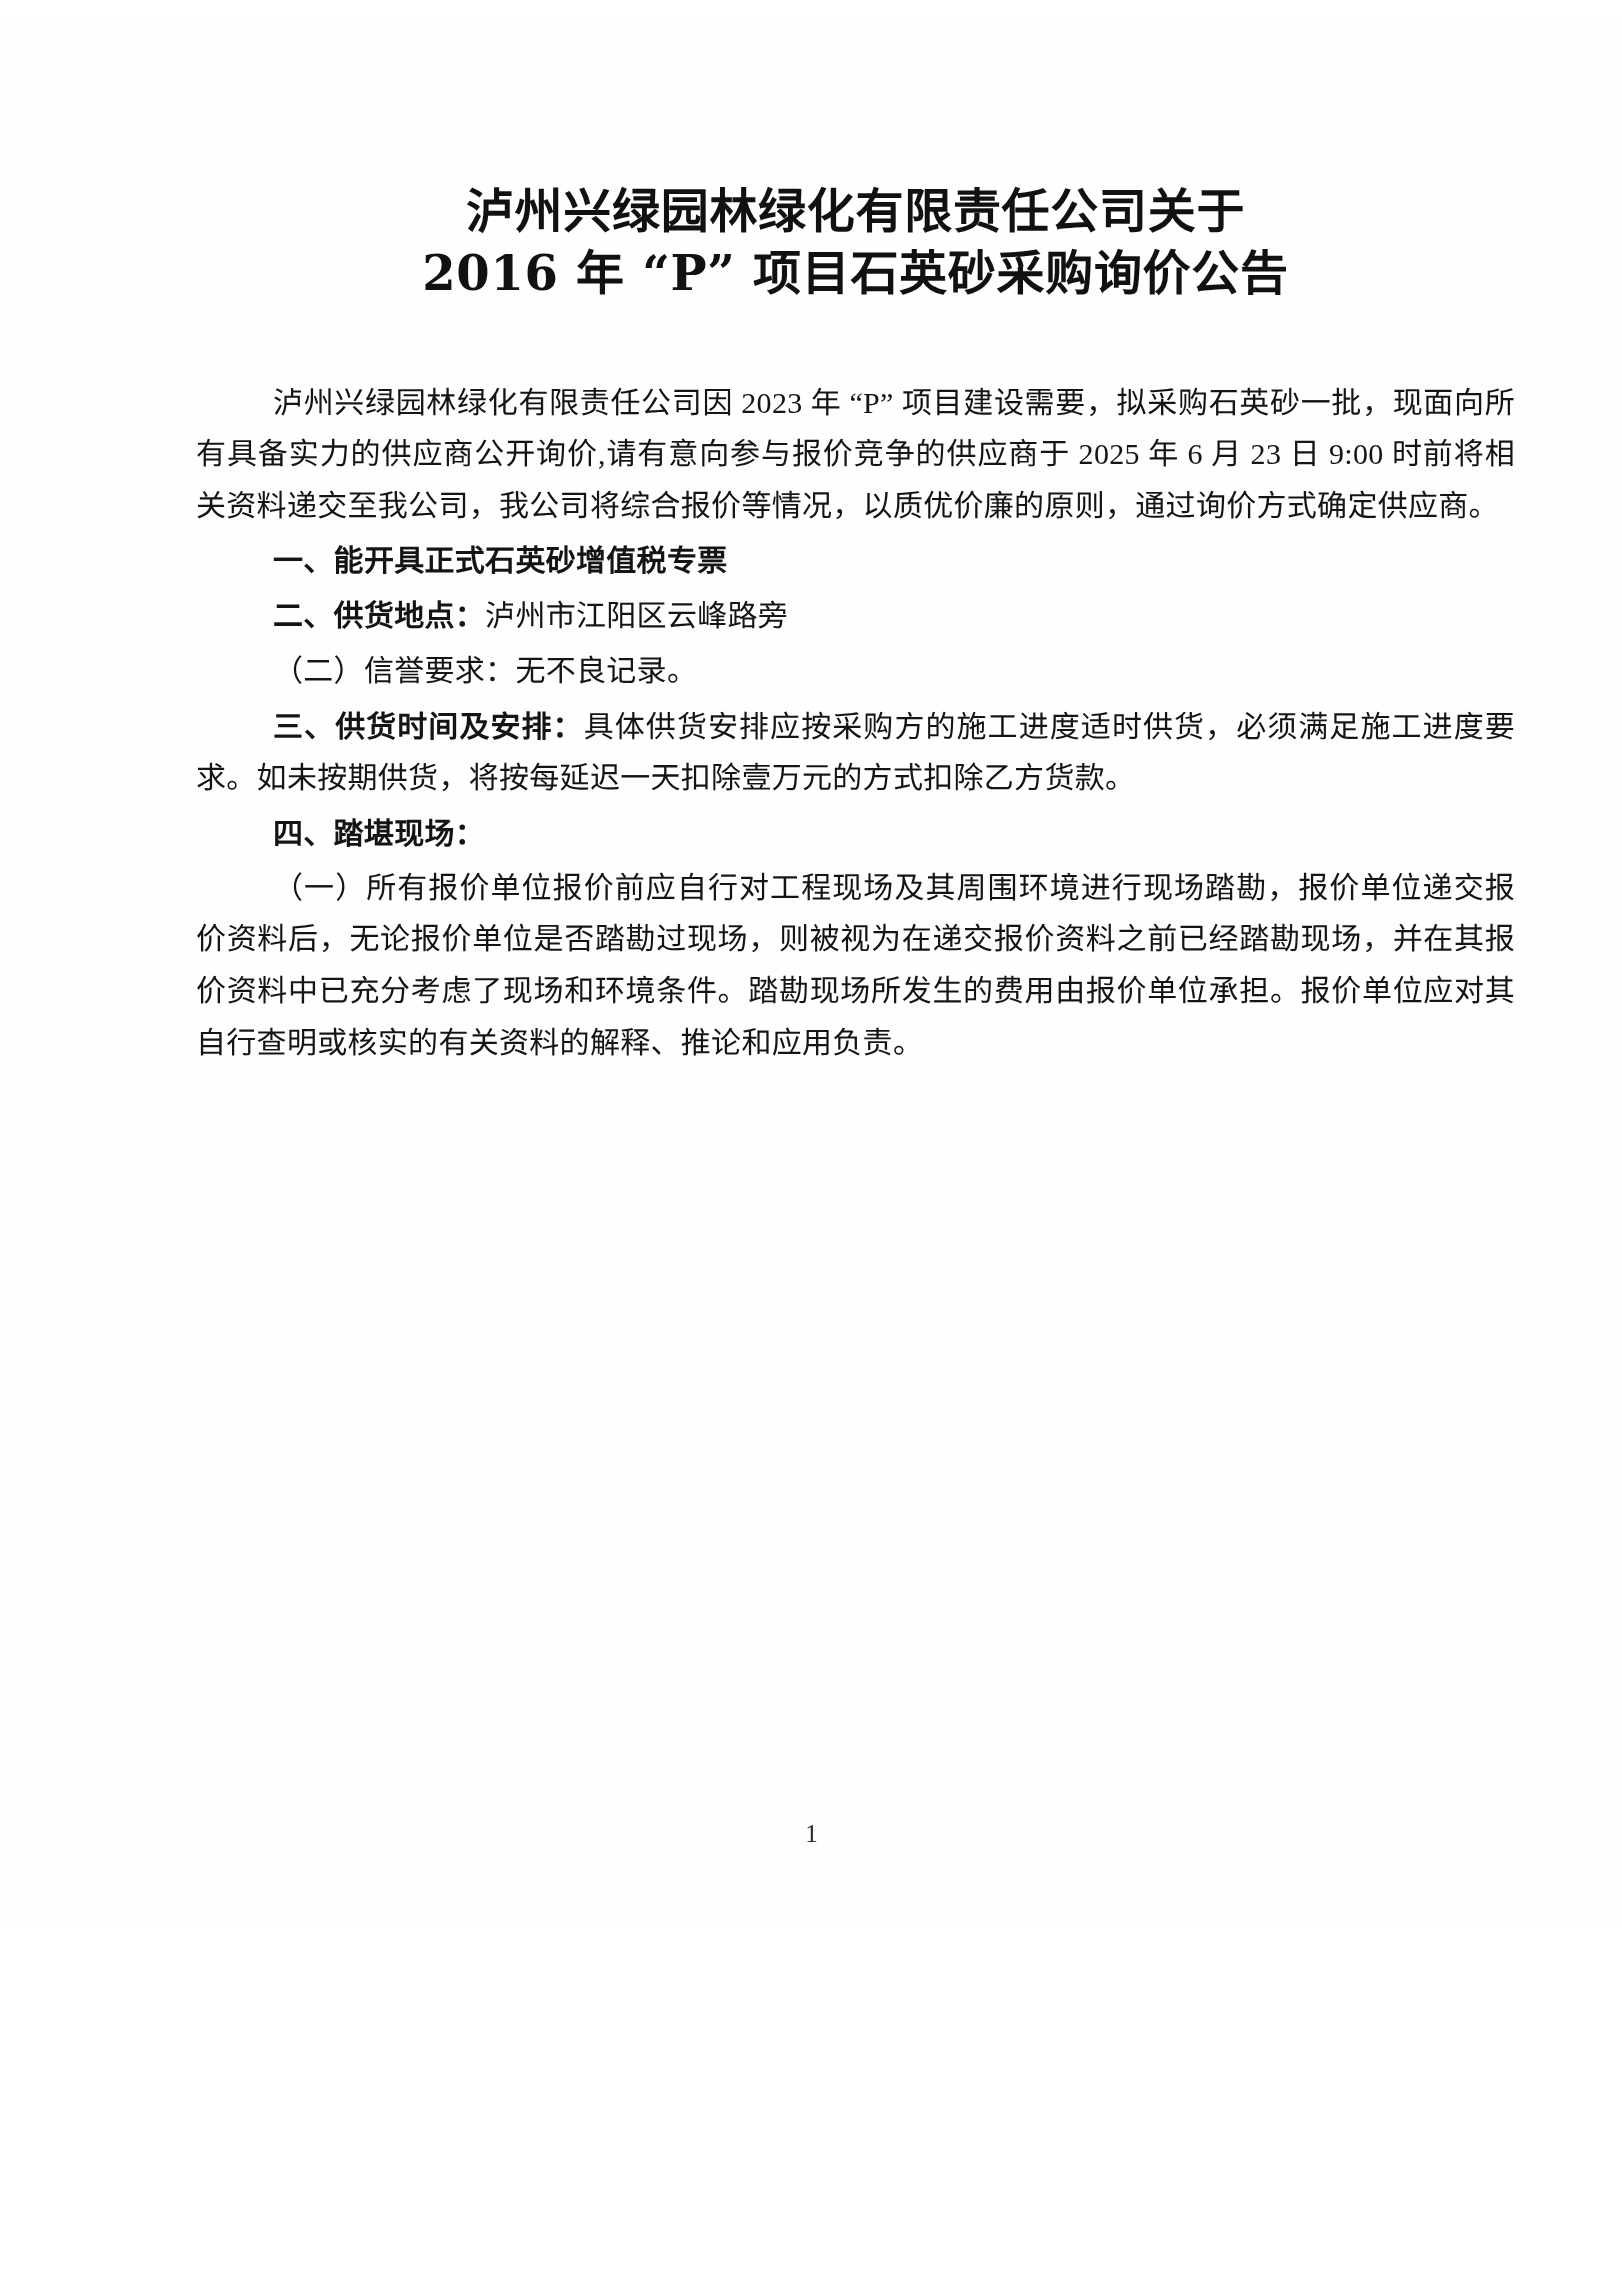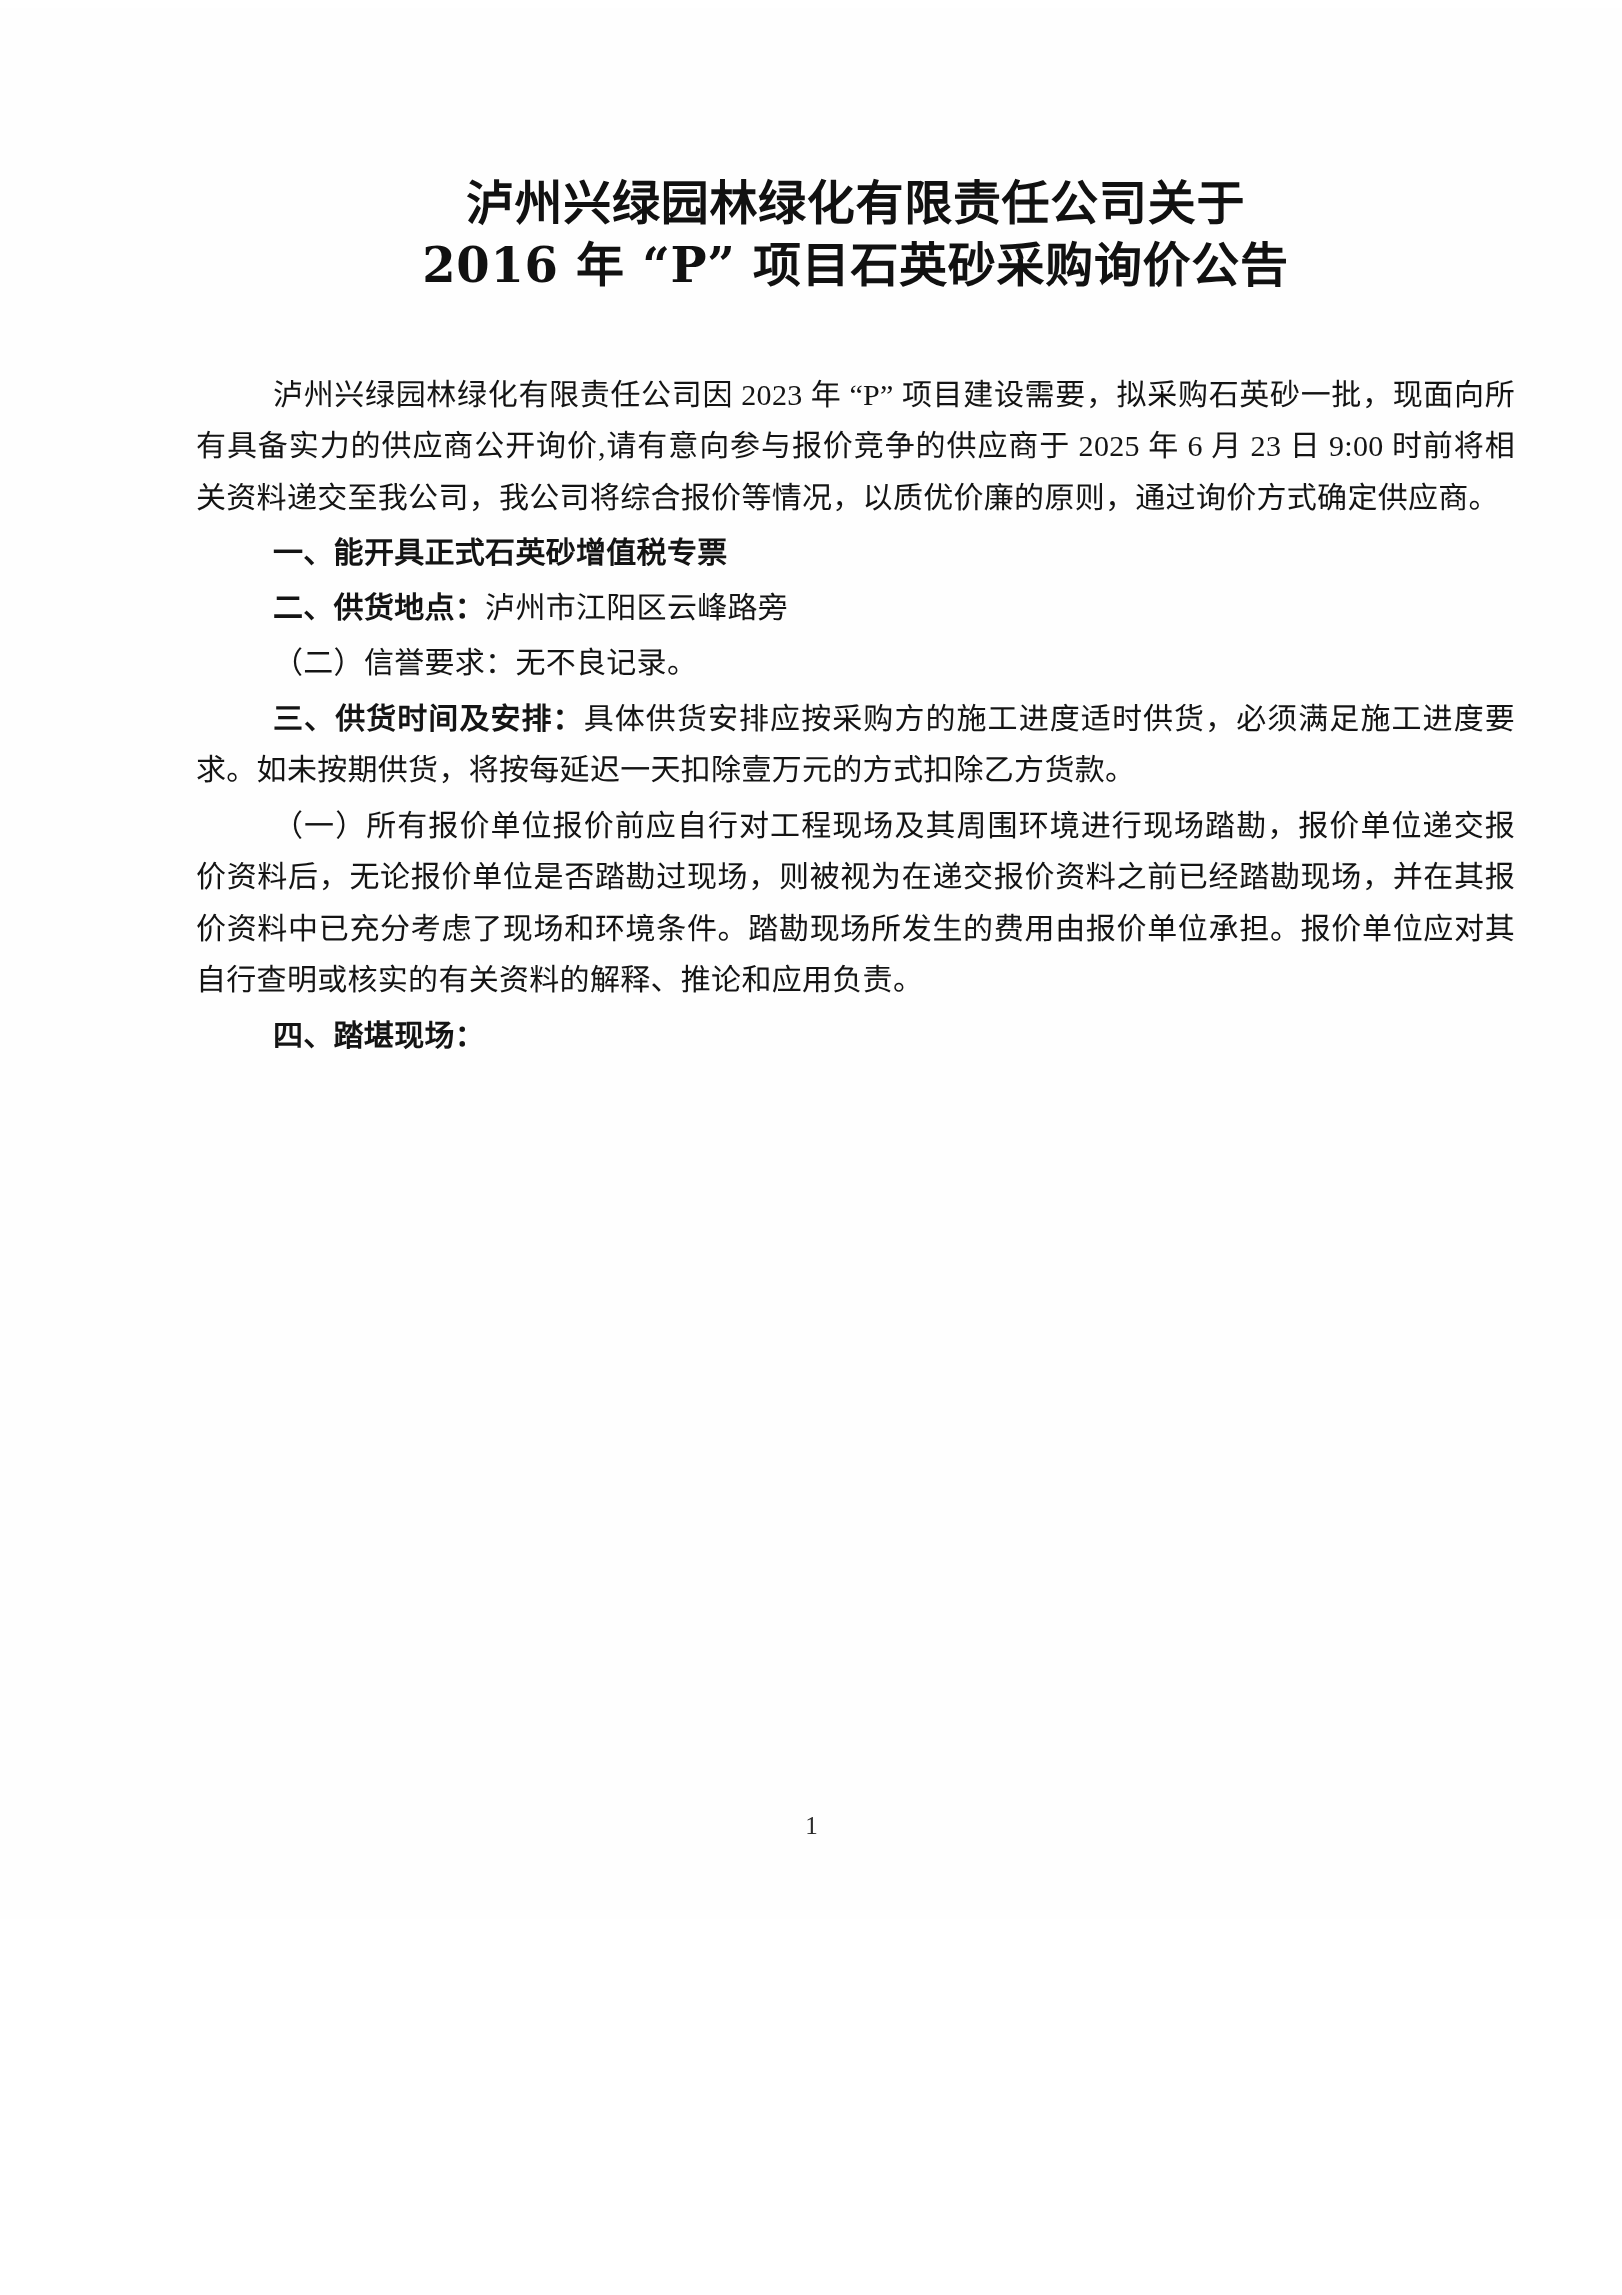--- a/index.html
+++ b/index.html
@@ -10,21 +10,21 @@
   body {
     width: 1623px;
     height: 2295px;
     font-family: "Liberation Serif", "DejaVu Serif", serif;
     color: #1a1a1a;
     position: relative;
     overflow: hidden;
   }
   .page {
     position: absolute;
-    top: 8px;
+    top: 16px;
     left: 0;
     width: 1623px;
     height: 1911px;
     box-sizing: border-box;
     padding: 164px 108px 92px 196px;
     background: #fefefe;
   }
   .doc-title {
     text-align: center;
     font-family: "DejaVu Serif", "Liberation Serif", serif;
@@ -88,22 +88,22 @@
   <p class="para">
     <span class="heading">二、供货地点：</span><span>泸州市江阳区云峰路旁</span>
   </p>
 
   <p class="para">（二）信誉要求：无不良记录。</p>
 
   <p class="para">
     <span class="heading">三、供货时间及安排：</span><span>具体供货安排应按采购方的施工进度适时供货，必须满足施工进度要求。如未按期供货，将按每延迟一天扣除壹万元的方式扣除乙方货款。</span>
   </p>
 
-  <p class="para">（一）所有报价单位报价前应自行对工程现场及其周围环境进行现场踏勘，报价单位递交报价资料后，无论报价单位是否踏勘过现场，则被视为在递交报价资料之前已经踏勘现场，并在其报价资料中已充分考虑了现场和环境条件。踏勘现场所发生的费用由报价单位承担。报价单位应对其自行查明或核实的有关资料的解释、推论和应用负责。</p>
-
   <p class="para tight">
     <span class="heading">四、踏堪现场：</span>
   </p>
+
+  <p class="para">（一）所有报价单位报价前应自行对工程现场及其周围环境进行现场踏勘，报价单位递交报价资料后，无论报价单位是否踏勘过现场，则被视为在递交报价资料之前已经踏勘现场，并在其报价资料中已充分考虑了现场和环境条件。踏勘现场所发生的费用由报价单位承担。报价单位应对其自行查明或核实的有关资料的解释、推论和应用负责。</p>
 
   <div class="footer">1</div>
 
 </div>
 
 
 </body></html>

